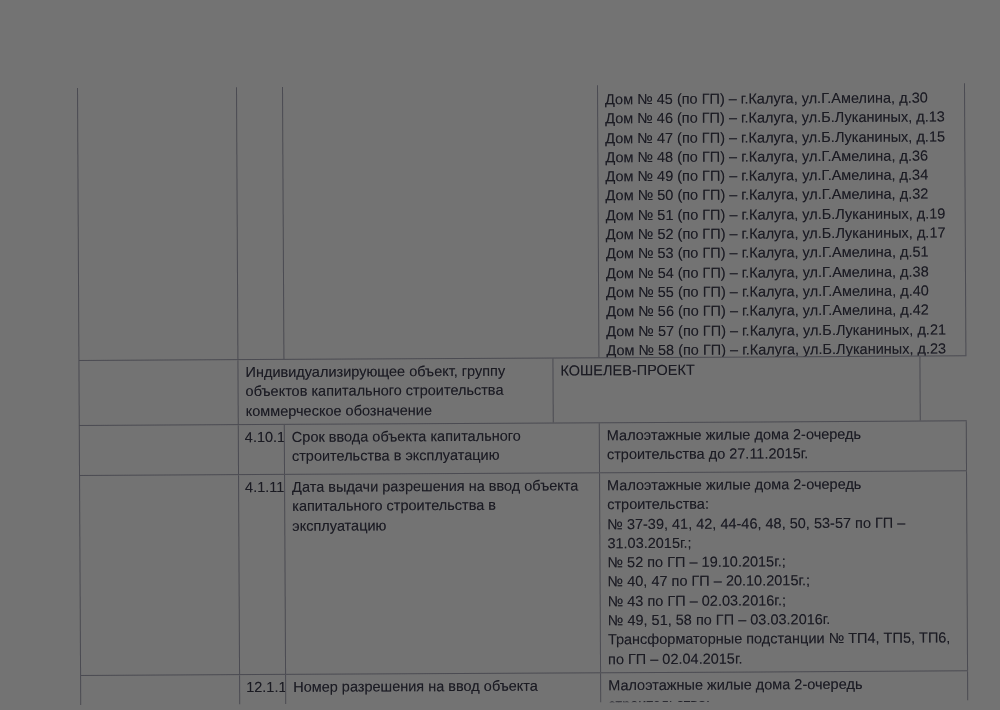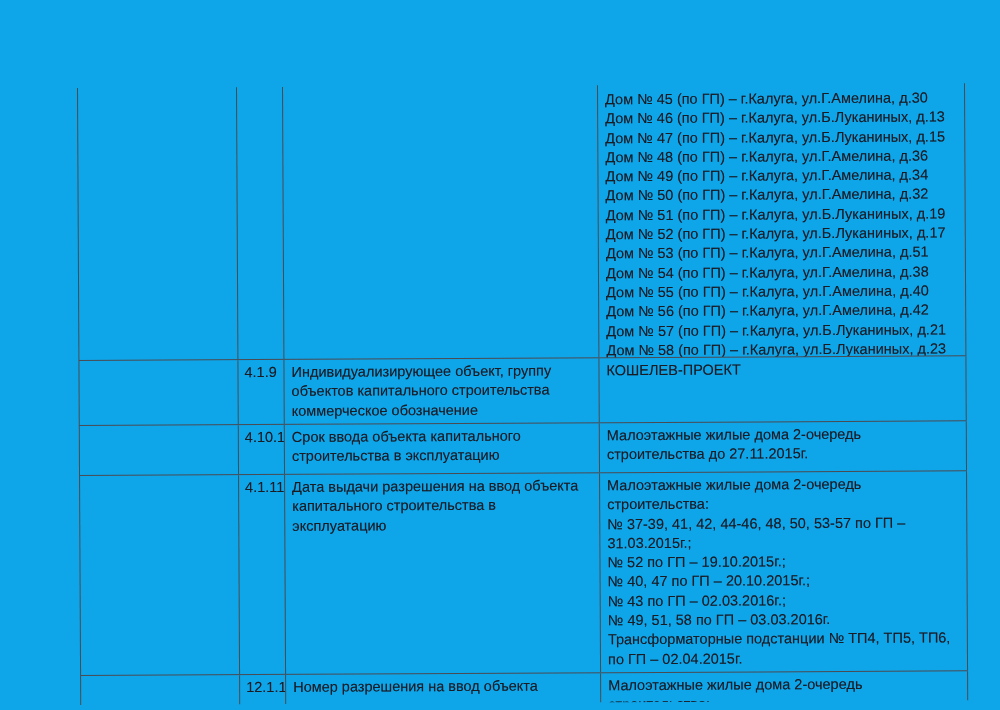--- a/index.html
+++ b/index.html
@@ -4,21 +4,21 @@
 <style>
   html, body {
     margin: 0;
     padding: 0;
     background: #ffffff;
   }
   .page {
     position: relative;
     width: 1000px;
     height: 710px;
-    background: #0ea5e9;
+    background: #737373;
     overflow: hidden;
     font-family: "Liberation Sans", sans-serif;
     color: #1b1b22;
   }
   .doc-table {
     position: absolute;
     left: 77px;
     top: 88px;
     width: 888px;
     transform: rotate(-0.3deg);
@@ -76,21 +76,20 @@
 Дом № 53 (по ГП) – г.Калуга, ул.Г.Амелина, д.51
 Дом № 54 (по ГП) – г.Калуга, ул.Г.Амелина, д.38
 Дом № 55 (по ГП) – г.Калуга, ул.Г.Амелина, д.40
 Дом № 56 (по ГП) – г.Калуга, ул.Г.Амелина, д.42
 Дом № 57 (по ГП) – г.Калуга, ул.Б.Луканиных, д.21
 Дом № 58 (по ГП) – г.Калуга, ул.Б.Луканиных, д.23</div>
     </div>
 
     <div class="row r-0">
       <div class="cell c-left"></div>
-      <div class="cell c-num">4.1.9</div>
       <div class="cell c-desc">Индивидуализирующее объект, группу объектов капитального строительства коммерческое обозначение</div>
       <div class="cell c-val">КОШЕЛЕВ-ПРОЕКТ</div>
     </div>
 
     <div class="row r-1">
       <div class="cell c-left"></div>
       <div class="cell c-num">4.10.10</div>
       <div class="cell c-desc">Срок ввода объекта капитального строительства в эксплуатацию</div>
       <div class="cell c-val">Малоэтажные жилые дома 2-очередь строительства до 27.11.2015г.</div>
     </div>

